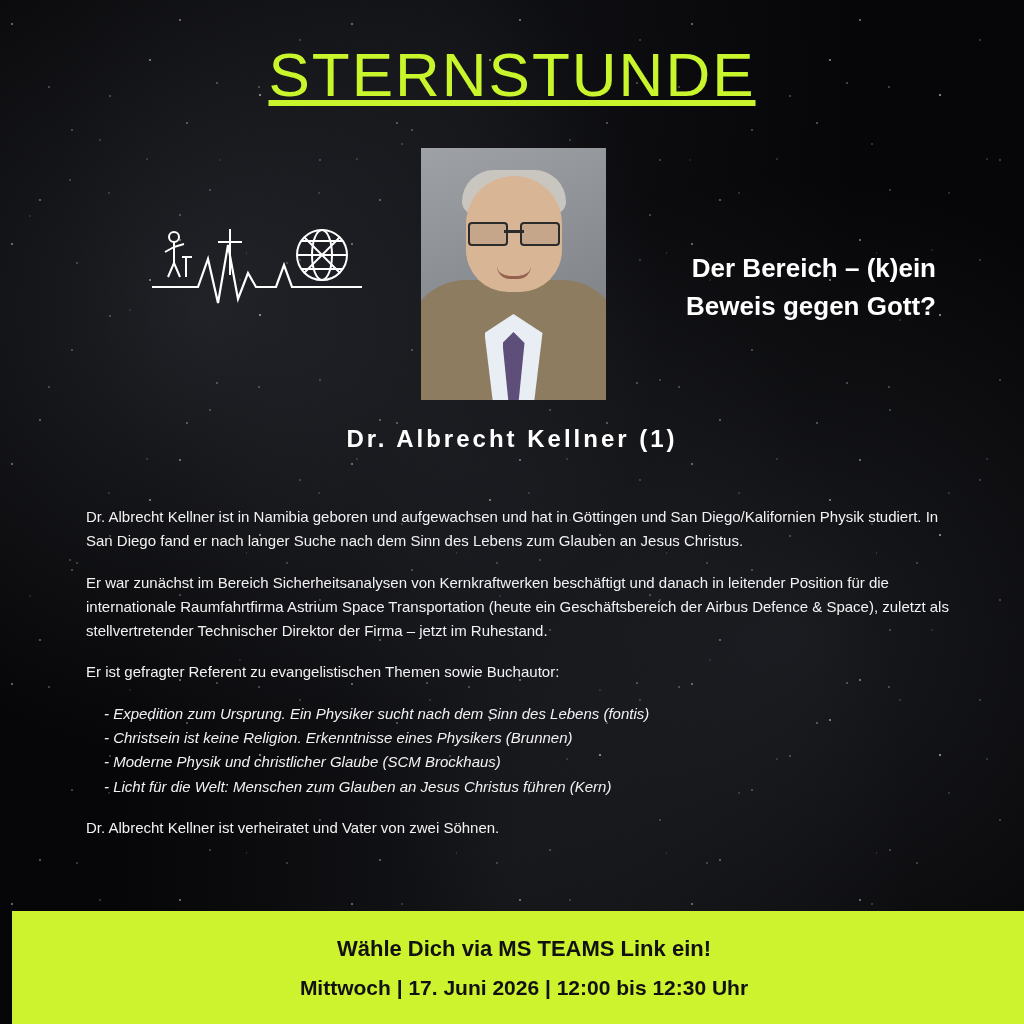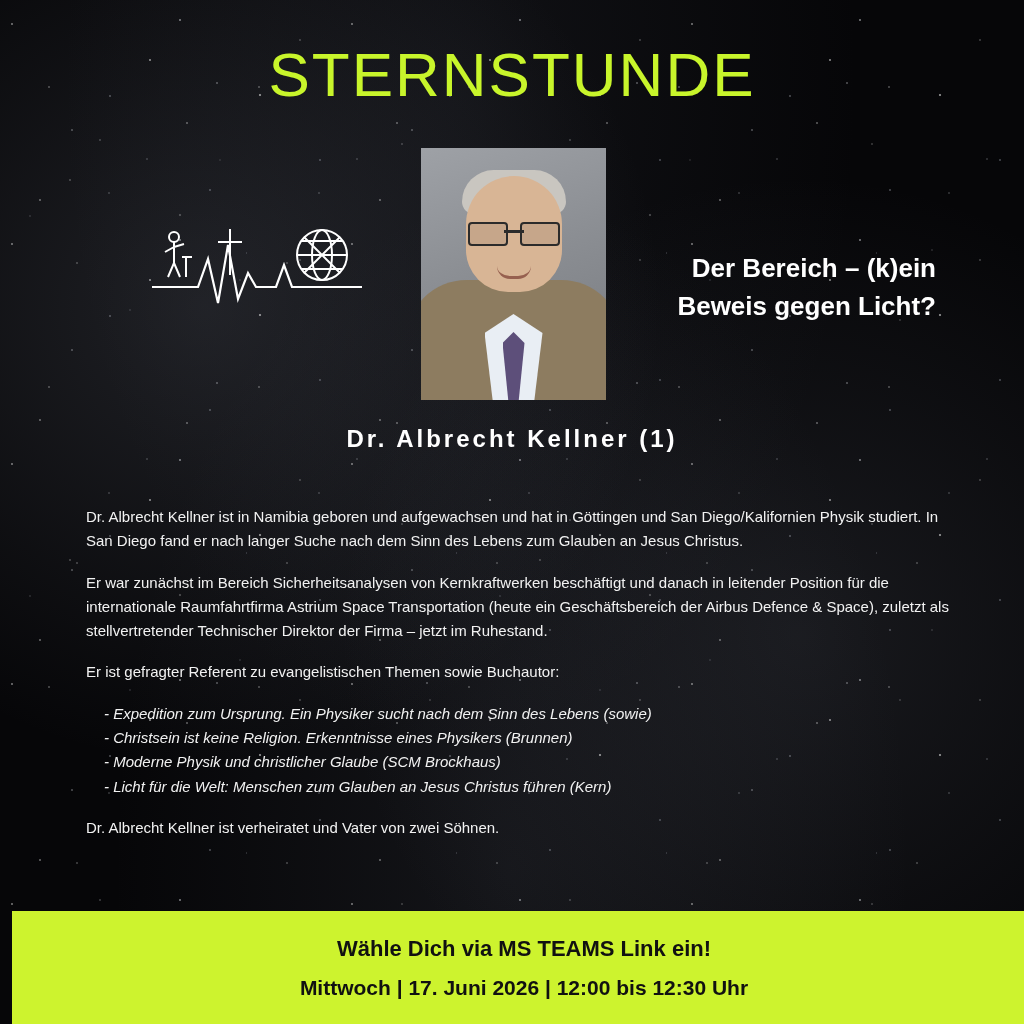--- a/index.html
+++ b/index.html
@@ -67,20 +67,21 @@
     position: absolute;
     top: 44px;
     left: 0;
     width: 100%;
     text-align: center;
     color: #c8f52b;
     font-size: 62px;
     letter-spacing: 2px;
     font-weight: 400;
     line-height: 1;
+    text-decoration: underline;
   }
 
   
   .icon-group {
     position: absolute;
     left: 152px;
     top: 225px;
     width: 210px;
     height: 95px;
   }
@@ -309,31 +310,31 @@
       <div class="tie"></div>
       <div class="hair"></div>
       <div class="head"></div>
       <div class="glasses"></div>
       <div class="bridge"></div>
       <div class="mouth"></div>
     </div>
 
     <div class="talk-title">
       <div>Der Bereich – (k)ein</div>
-      <div>Beweis gegen Licht?</div>
+      <div>Beweis gegen Gott?</div>
     </div>
 
     <div class="speaker-name">Dr. Albrecht Kellner (1)</div>
 
     <div class="body-text">
       <p>Dr. Albrecht Kellner ist in Namibia geboren und aufgewachsen und hat in Göttingen und San Diego/Kalifornien Physik studiert. In San Diego fand er nach langer Suche nach dem Sinn des Lebens zum Glauben an Jesus Christus.</p>
       <p>Er war zunächst im Bereich Sicherheitsanalysen von Kernkraftwerken beschäftigt und danach in leitender Position für die internationale Raumfahrtfirma Astrium Space Transportation (heute ein Geschäftsbereich der Airbus Defence &amp; Space), zuletzt als stellvertretender Technischer Direktor der Firma – jetzt im Ruhestand.</p>
       <p>Er ist gefragter Referent zu evangelistischen Themen sowie Buchautor:</p>
       <ul class="book-list">
-        <li>- Expedition zum Ursprung. Ein Physiker sucht nach dem Sinn des Lebens (sowie)</li>
+        <li>- Expedition zum Ursprung. Ein Physiker sucht nach dem Sinn des Lebens (fontis)</li>
         <li>- Christsein ist keine Religion. Erkenntnisse eines Physikers (Brunnen)</li>
         <li>- Moderne Physik und christlicher Glaube (SCM Brockhaus)</li>
         <li>- Licht für die Welt: Menschen zum Glauben an Jesus Christus führen (Kern)</li>
       </ul>
       <p>Dr. Albrecht Kellner ist verheiratet und Vater von zwei Söhnen.</p>
     </div>
 
     <div class="footer">
       <div class="line1">Wähle Dich via MS TEAMS Link ein!</div>
       <div class="line2">Mittwoch | 17. Juni 2026 | 12:00 bis 12:30 Uhr</div>

